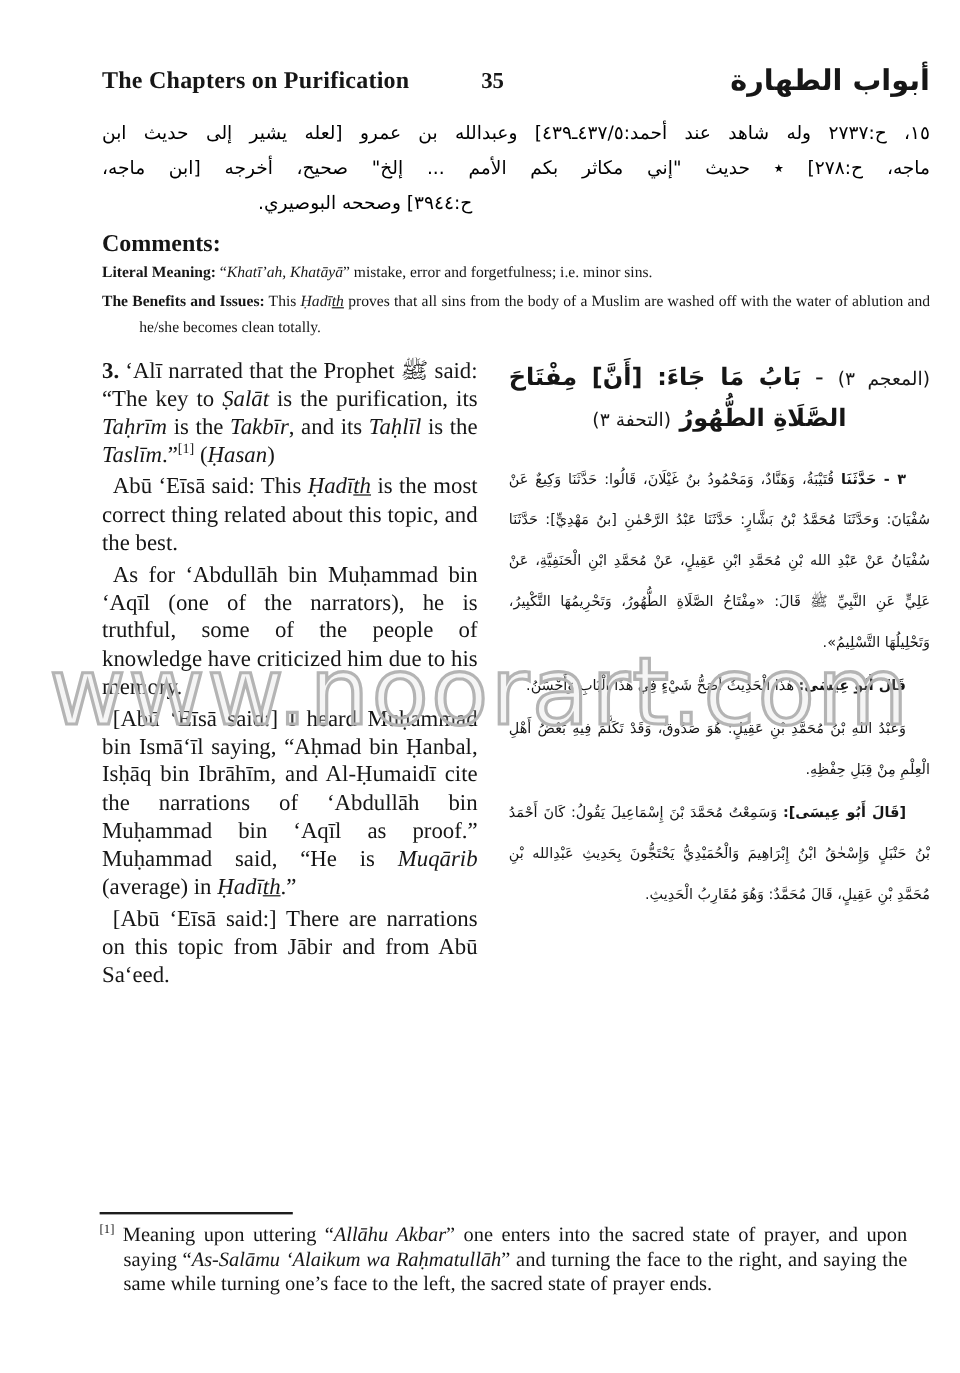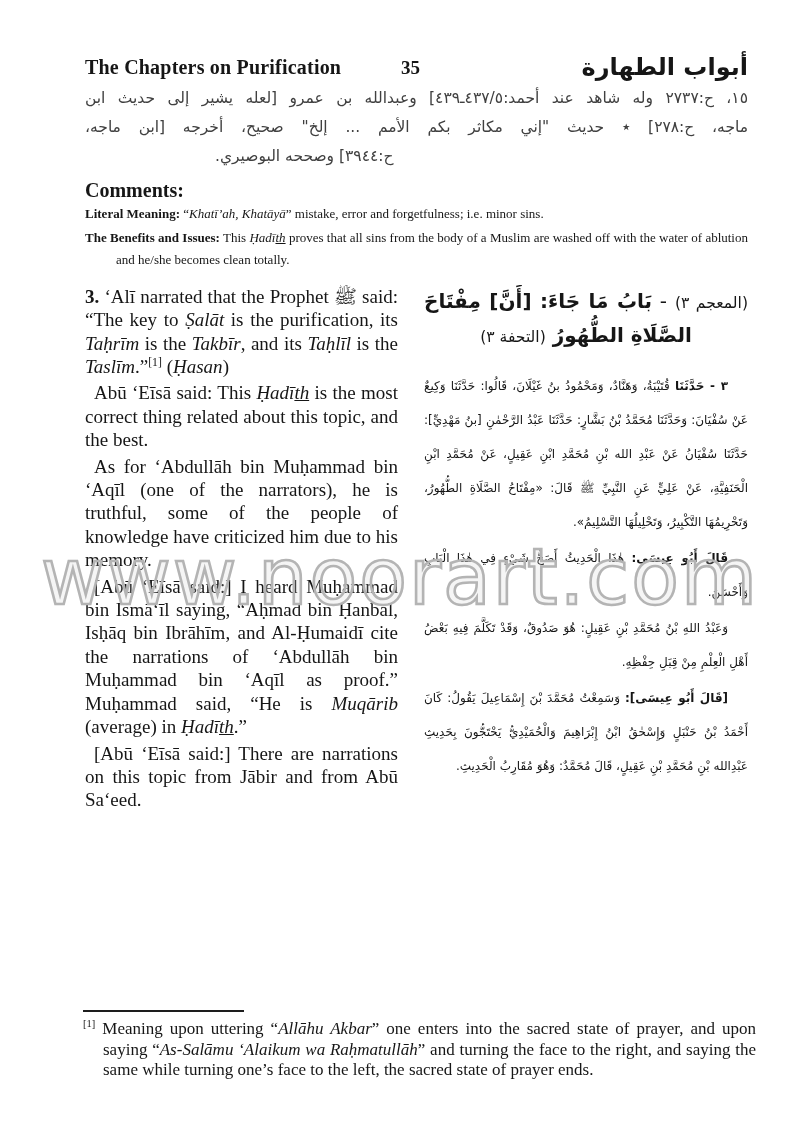--- a/index.html
+++ b/index.html
@@ -1,32 +1,32 @@
 <!DOCTYPE html>
 <html><head>
 <meta charset="utf-8">
 <style>
   html,body{margin:0;padding:0;}
   body{
     width:800px;height:1144px;background:#ffffff;color:#161616;
     font-family:"Liberation Serif","DejaVu Serif",serif;
     position:relative;overflow:hidden;
   }
-  .page{position:absolute;inset:0;padding:54px 52px 0 85px;box-sizing:border-box;}
+  .page{position:absolute;inset:0;padding:54px 25px 0 85px;box-sizing:border-box;}
 
   
   .hdr{position:relative;line-height:26px;height:30px;}
   .hdr-en{font-weight:bold;font-size:20px;letter-spacing:.2px;}
   .hdr-num{position:absolute;left:316px;top:1px;font-size:19px;font-weight:bold;}
   .hdr-ar{position:absolute;right:0;top:0;font-weight:bold;font-size:24px;
           direction:rtl;font-family:"DejaVu Sans",sans-serif;}
 
   
   .takhrij{direction:rtl;font-family:"DejaVu Sans",sans-serif;
-           font-size:15.5px;line-height:29px;color:#404040;}
+           font-size:15.5px;line-height:29px;margin-top:13px;color:#000000;}
   .takhrij .jline{text-align:justify;text-align-last:justify;}
   .takhrij .lastline{text-align:right;padding-right:0;padding-left:130px;text-align-last:left;}
   .takhrij .lastline span{display:inline-block;}
 
   
   .comments{margin-top:8px;}
   .comments-head{font-weight:bold;font-size:20px;line-height:23px;}
   .hang{padding-left:31px;text-indent:-31px;font-size:13px;line-height:22.6px;
         text-align:justify;margin:1px 0 0 0;}
 

